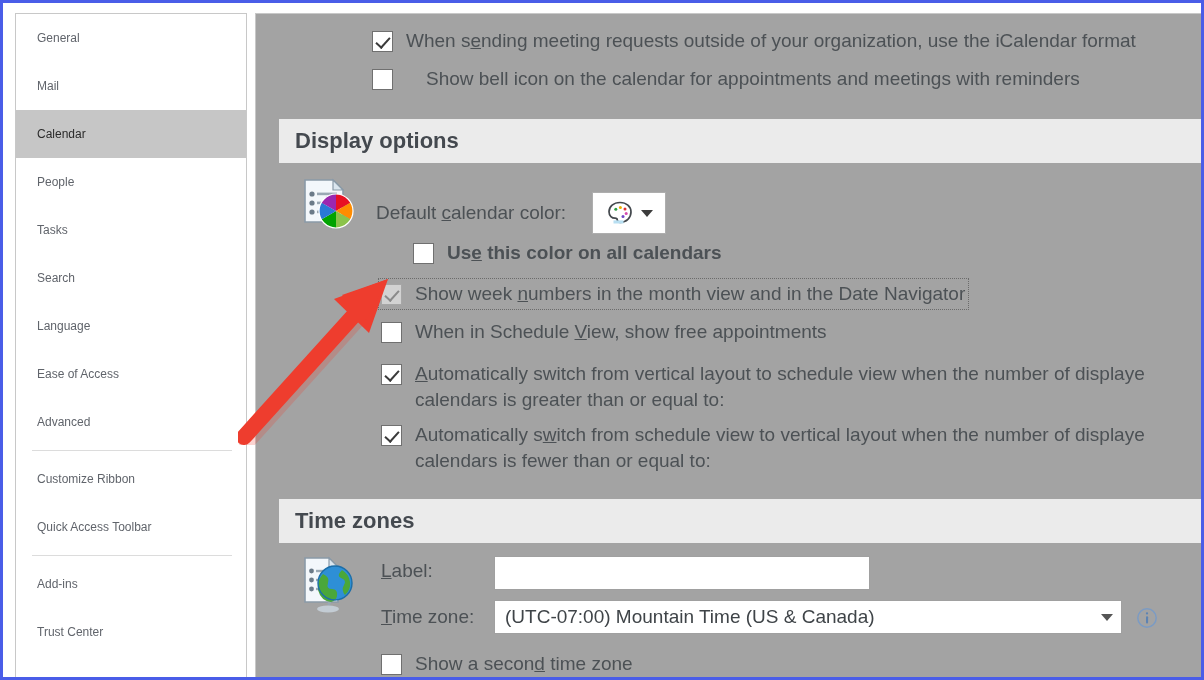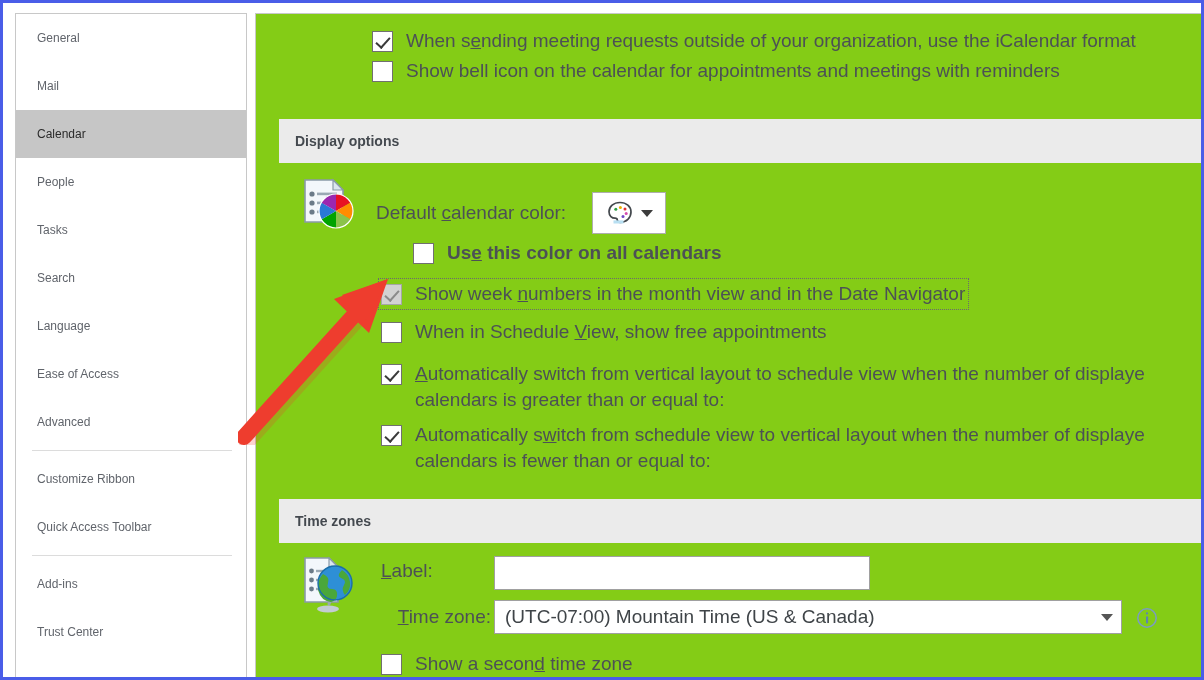--- a/index.html
+++ b/index.html
@@ -52,36 +52,36 @@
     margin: 4px 14px 4px 16px;
   }
 
   
   #panel {
     position: absolute;
     left: 252px;
     top: 10px;
     width: 949px;
     height: 664px;
-    background: #84cc16;
+    background: #a3a3a3;
     border-left: 1px solid #c8c8c8;
     border-top: 1px solid #c8c8c8;
     overflow: hidden;
   }
 
   .section-band {
     position: absolute;
     left: 23px;
     right: 0;
     height: 44px;
     background: #ebebeb;
     display: flex;
     align-items: center;
     padding-left: 16px;
-    font-size: 14px;
+    font-size: 22px;
     font-weight: bold;
     color: #44494f;
   }
 
   .row {
     position: absolute;
     display: flex;
     align-items: flex-start;
     font-size: 19px;
     color: #4c5155;
@@ -209,21 +209,21 @@
     <div class="nav-item">Trust Center</div>
   </div>
 
   <div id="panel">
 
     <div class="row" style="left:116px; top:14px;">
       <div class="cb checked"></div>
       <div class="cb-label"><span>When s</span><u>e</u><span>nding meeting requests outside of your organization, use the iCalendar format</span></div>
     </div>
 
-    <div class="row" style="left:116px; top:44px;">
+    <div class="row" style="left:116px; top:52px;gap:20px;">
       <div class="cb"></div>
       <div class="cb-label">Show bell icon on the calendar for appointments and meetings with reminders</div>
     </div>
 
     <div class="section-band" style="top:105px;">
       <span>Display options</span>
     </div>
 
     <div style="position:absolute; left:43px; top:160px; width:56px; height:56px;">
       <svg class="icon-svg" width="56" height="56" viewBox="0 0 56 56">
@@ -318,21 +318,21 @@
         <circle cx="36" cy="31" r="17" fill="none" stroke="#1c6ea8" stroke-width="1.4"></circle>
       </svg>
     </div>
 
     <div class="row" style="left:125px; top:546px; align-items:center;">
       <span style="width:110px; display:inline-block;"><u>L</u><span>abel:</span></span>
     </div>
     <input class="txtbox" type="text" style="position: absolute; left: 238px; top: 542px; width: 376px;" value="" placeholder="">
 
     <div class="row" style="left:125px; top:592px; align-items:center;">
-      <span style="width:110px; display:inline-block;text-align:right;"><u>T</u><span>ime zone:</span></span>
+      <span style="width:110px; display:inline-block;"><u>T</u><span>ime zone:</span></span>
     </div>
     <div class="combo" style="position:absolute; left:238px; top:586px; width:628px;">
       <span>(UTC-07:00) Mountain Time (US &amp; Canada)</span>
       <span class="caret"></span>
     </div>
 
     <div style="position:absolute; left:879px; top:592px;">
       <svg class="icon-svg" width="24" height="24" viewBox="0 0 24 24">
         <circle cx="12" cy="12" r="9.2" fill="none" stroke="#7b9bc4" stroke-width="1.5"></circle>
         <circle cx="12" cy="7.4" r="1.15" fill="#5d83b3"></circle>

